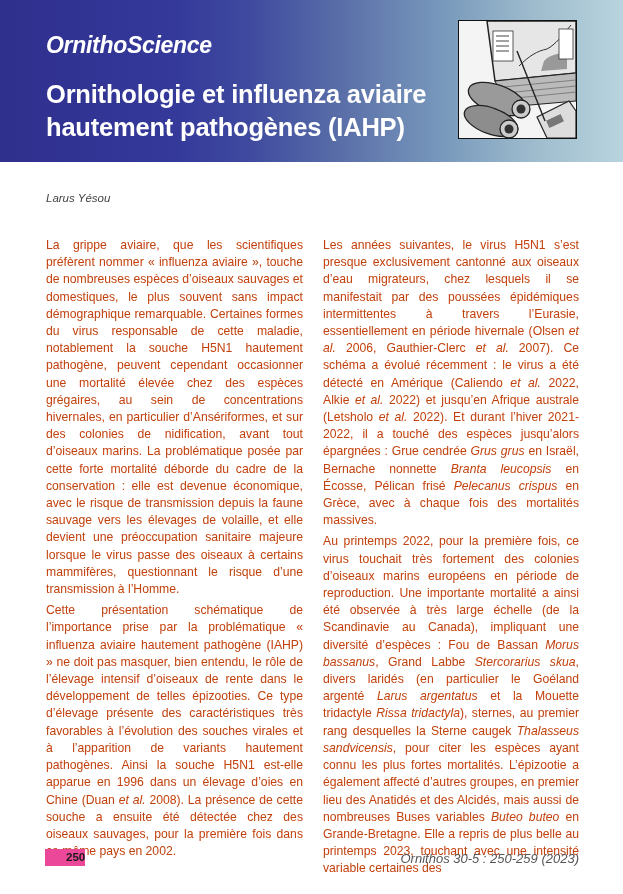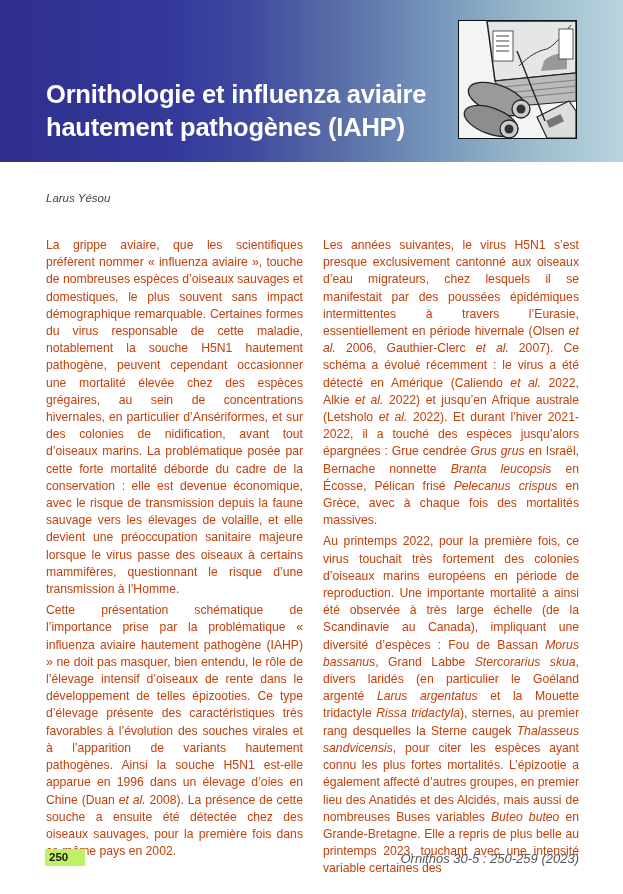--- a/index.html
+++ b/index.html
@@ -34,32 +34,33 @@
     position: absolute; top: 237px; width: 257px;
     font-size: 12.2px; line-height: 17.2px; text-align: justify; hyphens: manual;
     color: #c2410c;
   }
   .col.left { left: 46px; }
   .col.right { left: 323px; width: 256px; top: 237px; }
   .col p { margin: 0 0 4px 0; }
   .col i { font-style: italic; }
   .page-num {
     position: absolute; left: 45px; top: 849px; width: 40px; height: 17px;
-    background: #bef264; font-weight: bold; font-size: 11.5px; line-height: 17px;
-    padding-left: 4px; box-sizing: border-box; color: #1a1a1a;
+    background: #ec4899; font-weight: bold; font-size: 11.5px; line-height: 17px;
+    padding-left: 21px; box-sizing: border-box; color: #1a1a1a;
   }
   .citation {
     position: absolute; right: 44px; top: 851px;
     font-style: italic; font-size: 13px; color: #555;
   }
 </style>
 </head>
 <body>
 
 <div class="header">
+  <div class="rubric">OrnithoScience</div>
   <div class="title">
     <div>Ornithologie et influenza aviaire</div>
     <div>hautement pathogènes (IAHP)</div>
   </div>
   <div class="illus">
     <svg width="117" height="117" viewBox="0 0 117 117">
       <rect x="0" y="0" width="117" height="117" fill="#f4f4f4"></rect>
 
       <polygon points="28,0 117,0 117,52 36,60" fill="#e6e6e6" stroke="#222" stroke-width="1.5"></polygon>
       <path d="M60,45 C70,35 78,30 88,28 C96,24 104,14 112,4" stroke="#333" fill="none" stroke-width="1"></path>

